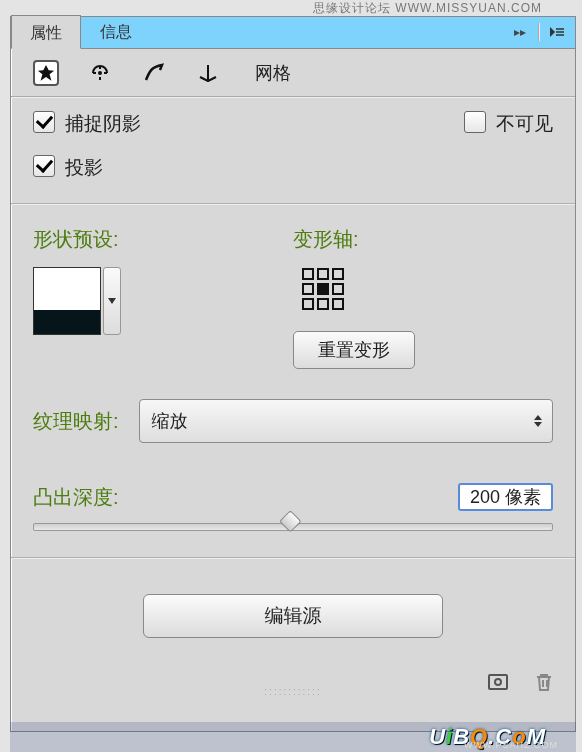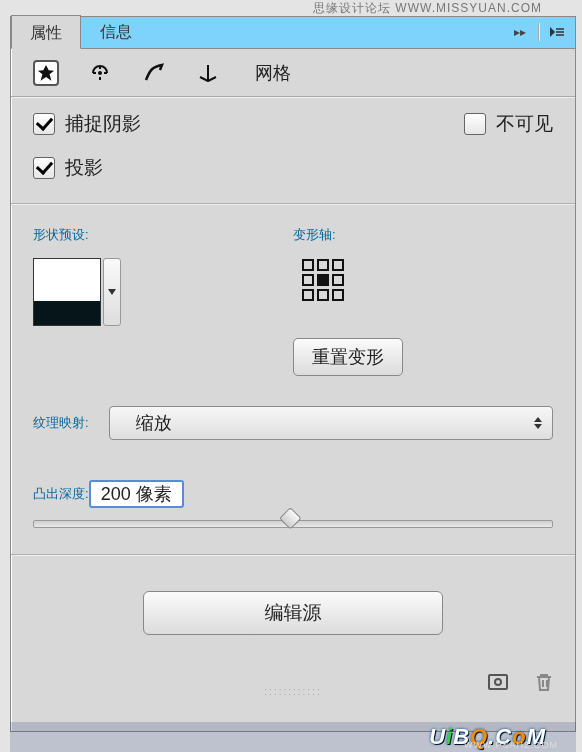--- a/index.html
+++ b/index.html
@@ -19,55 +19,55 @@
   .tab-controls { position: absolute; right: 8px; top: 6px; display: flex; gap: 8px; align-items: center; }
   .tc-btn { width: 20px; height: 18px; display: flex; align-items: center; justify-content: center; font-size: 12px; color: #444; }
   .tc-sep { width: 1px; height: 18px; background: #aaa; box-shadow: 1px 0 0 #eee; }
 
   .tool-row { height: 48px; display: flex; align-items: center; gap: 28px; padding: 0 22px; border-bottom: 1px solid #aaa; box-shadow: 0 1px 0 #eee; }
   .tool-icon { width: 26px; height: 26px; display: flex; align-items: center; justify-content: center; color: #111; }
   .tool-icon.selected { background: #fff; border: 2px solid #555; border-radius: 4px; padding: 2px; }
   .tool-label { font-size: 18px; color: #222; margin-left: 6px; }
   .row-checks { display: flex; justify-content: space-between; align-items: flex-start; padding: 14px 22px 4px; }
   .col-checks { display: flex; flex-direction: column; gap: 18px; }
-  .chk { display: flex; align-items: center; gap: 10px; }
+  .chk { display: flex; align-items: flex-start; gap: 10px; }
   .chk-box { width: 22px; height: 22px; border: 1px solid #666; border-radius: 3px; background: linear-gradient(#fff,#e6e6e6); display: flex; align-items: center; justify-content: center; }
   .chk-box.checked::after { content: ""; width: 12px; height: 7px; border-left: 3px solid #000; border-bottom: 3px solid #000; transform: rotate(-48deg); margin-top: -4px; }
   .chk-lbl { font-size: 19px; color: #222; }
 
   .divider { height: 1px; background: #b0b0b0; box-shadow: 0 1px 0 #eee; margin: 18px 0 0; }
 
   .preset-row { display: flex; padding: 22px 22px 0; }
   .preset-col { flex: 1; }
-  .sec-label { font-size: 13px; color: #0369a1; margin-bottom: 14px; }
+  .sec-label { font-size: 20px; color: #4d7c0f; margin-bottom: 14px; }
   .preset-thumb-wrap { display: flex; gap: 0; }
   .preset-thumb { width: 68px; height: 68px; border: 1px solid #333; background: #fff; position: relative; overflow: hidden; }
   .preset-thumb .ink { position: absolute; left: 0; right: 0; bottom: 0; height: 24px; background: #05151a; }
   .preset-dd { width: 18px; height: 68px; border: 1px solid #999; border-radius: 3px; background: linear-gradient(#fafafa,#ddd); display: flex; align-items: center; justify-content: center; margin-left: 2px; }
   .preset-dd::after { content: ""; border-left: 4px solid transparent; border-right: 4px solid transparent; border-top: 6px solid #333; }
 
   .deform-col { text-align: left; }
   .deform-grid { width: 44px; height: 44px; margin: 0 0 16px 8px; }
   .reset-btn {
-    padding: 6px 18px; border: 1px solid #888; border-radius: 5px;
-    background: linear-gradient(#fbfbfb,#dcdcdc); font-size: 18px; color: #222; cursor: pointer; margin-top: 16px;
+    padding: 6px 24px; border: 1px solid #888; border-radius: 5px;
+    background: linear-gradient(#fbfbfb,#dcdcdc); font-size: 18px; color: #222; cursor: pointer;
   }
 
   .map-row { display: flex; align-items: center; gap: 20px; padding: 30px 22px 0; }
   .select-box {
-    flex: 1; height: 34px; border: 1px solid #8c8c8c; border-radius: 4px;
-    background: linear-gradient(#f7f7f7,#dedede); display: flex; align-items: center; padding: 0 26px; position: relative;
+    flex: 1; height: 44px; border: 1px solid #8c8c8c; border-radius: 4px;
+    background: linear-gradient(#f7f7f7,#dedede); display: flex; align-items: center; padding: 0 12px; position: relative;
     font-size: 18px; color: #222;
   }
   .select-box .arrows { position: absolute; right: 10px; display: flex; flex-direction: column; gap: 2px; }
   .select-box .arrows span { border-left: 4px solid transparent; border-right: 4px solid transparent; }
   .select-box .arrows .up { border-bottom: 5px solid #333; }
   .select-box .arrows .dn { border-top: 5px solid #333; }
 
-  .depth-row { display: flex; align-items: center; justify-content: flex-start; padding: 40px 22px 0; }
+  .depth-row { display: flex; align-items: center; justify-content: space-between; padding: 40px 22px 0; }
   .depth-input {
     border: 2px solid #5a8bd8; border-radius: 3px; background: #fff; padding: 0 10px;
     font-size: 18px; color: #222; text-align: right;
   }
   .slider-row { padding: 12px 22px 0; }
   .slider-track { height: 8px; border: 1px solid #999; border-radius: 2px; background: linear-gradient(#cfcfcf,#e8e8e8); position: relative; }
   .slider-thumb { position: absolute; left: 49%; top: -5px; width: 16px; height: 16px; background: linear-gradient(#fafafa,#ccc); border: 1px solid #888; border-radius: 3px; transform: rotate(45deg) translateX(-50%); }
 
   .edit-row { display: flex; justify-content: center; padding: 36px 0 0; }
   .edit-btn {

